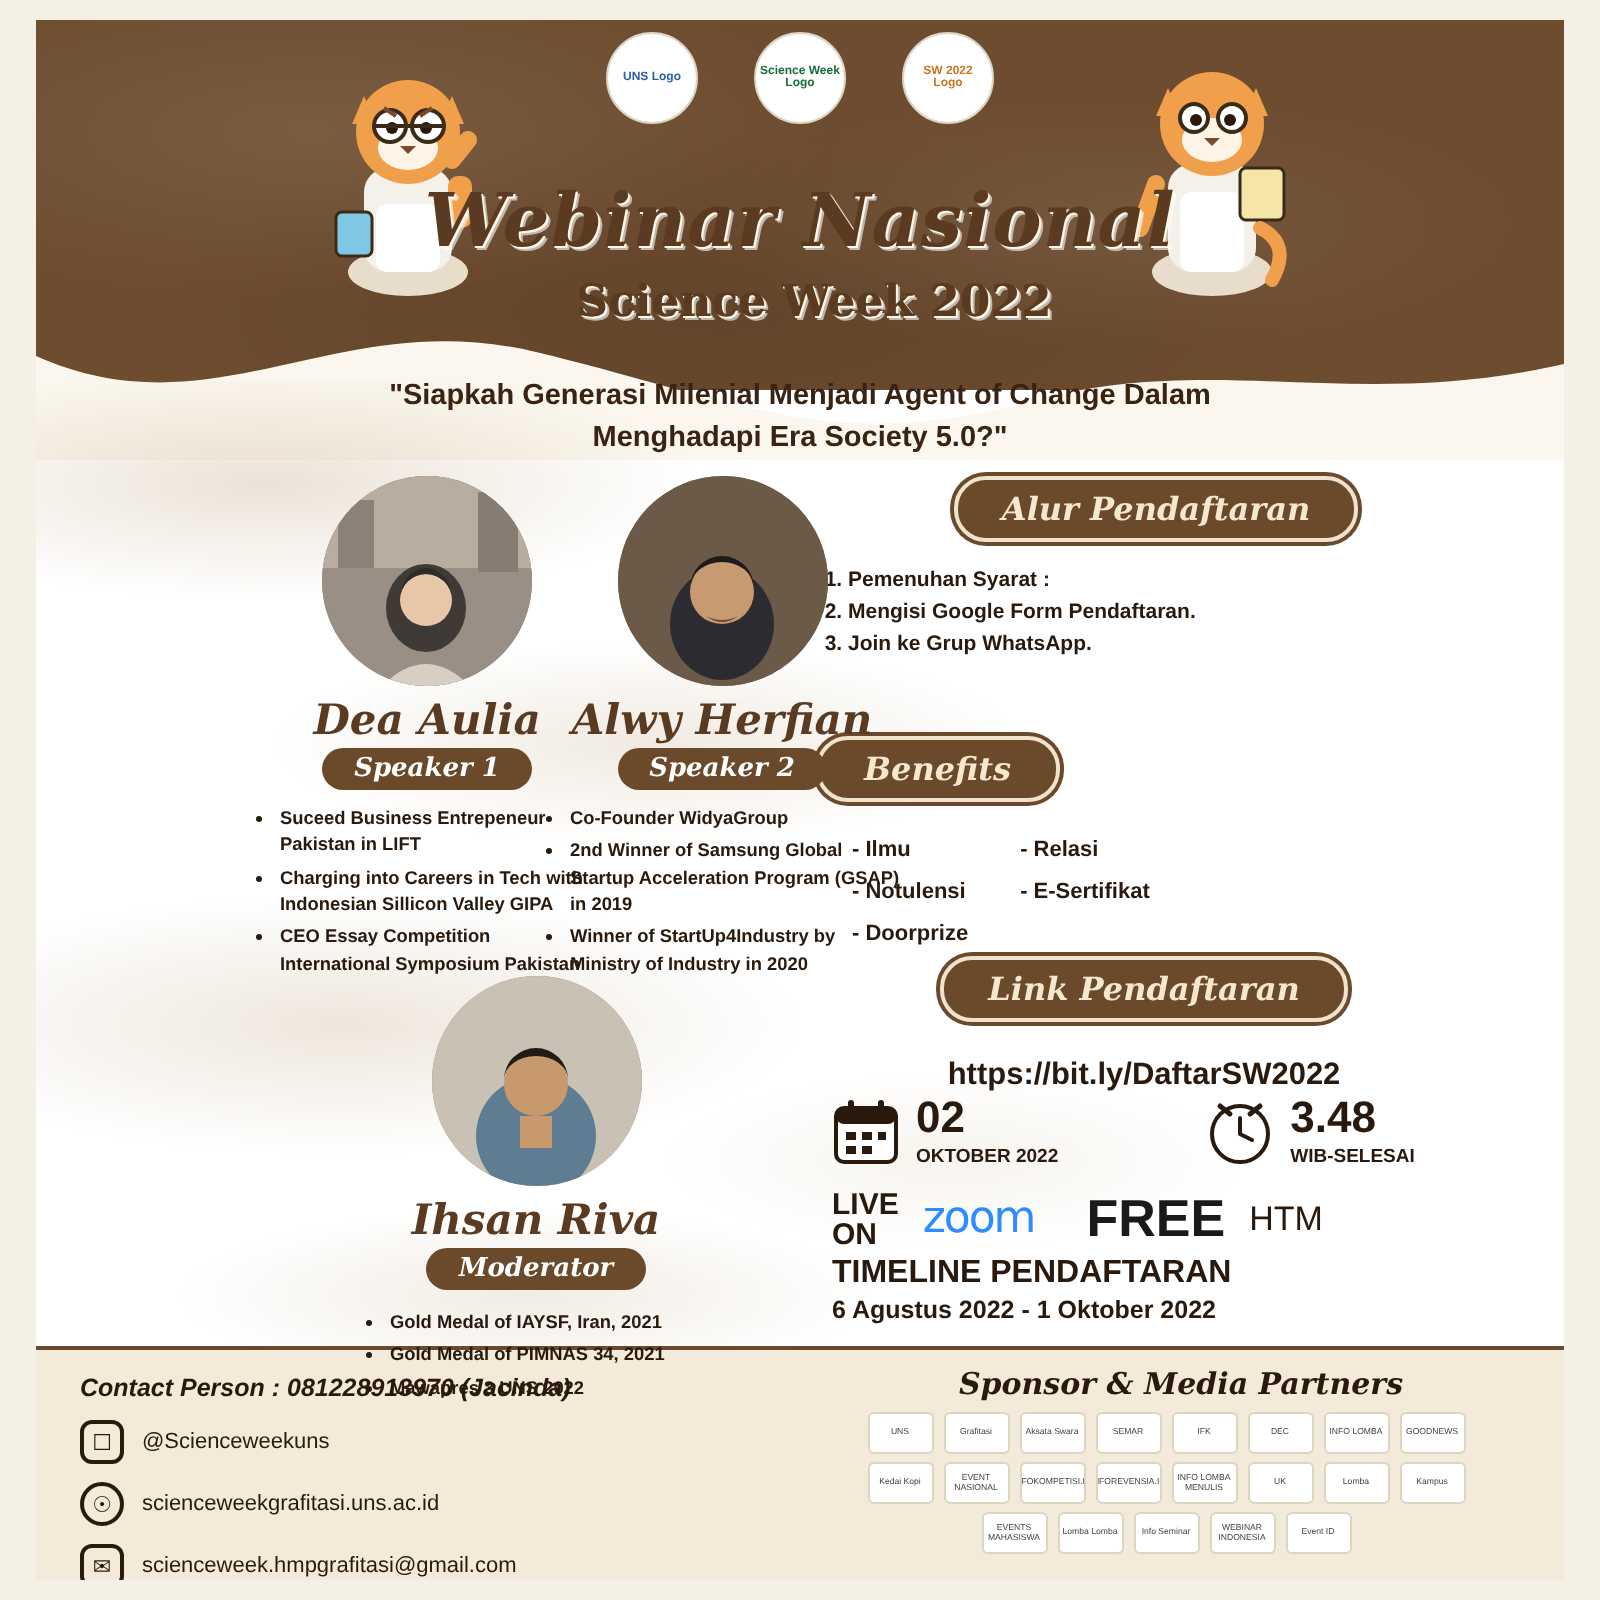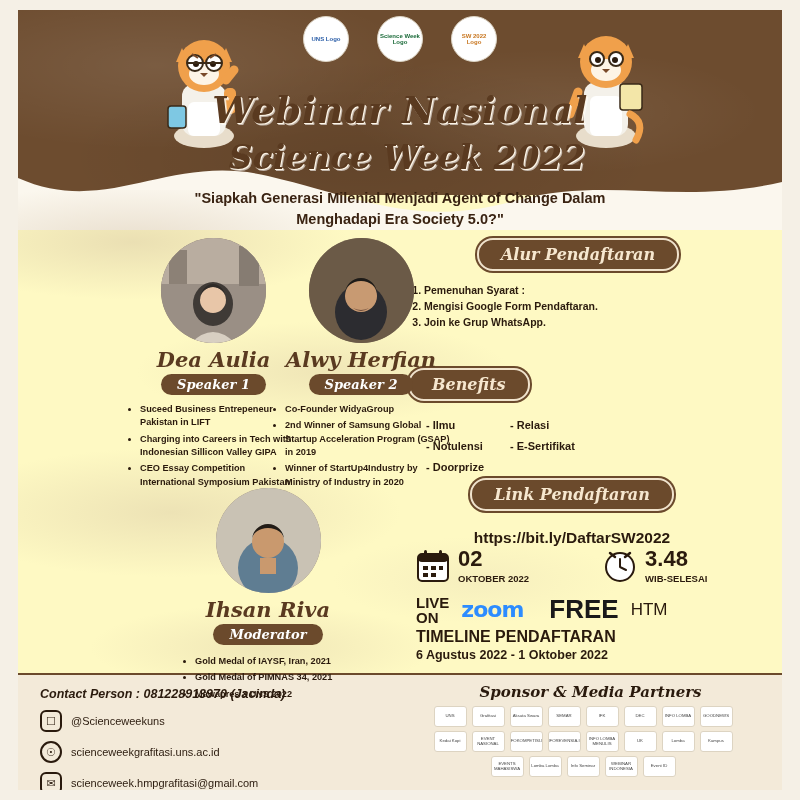--- a/index.html
+++ b/index.html
@@ -15,21 +15,21 @@
     background:#f2ece1;
     overflow:hidden;
   }
   
   .frame{
     position:absolute;left:0;top:0;right:0;bottom:0;
     background:#f5f0e6;
   }
   .inner{
     position:absolute;left:18px;top:10px;right:18px;bottom:10px;
-    background:#fef9c3;
+    background:#ffffff;
     overflow:hidden;
   }
   
   .topband{
     position:absolute;left:0;top:0;width:100%;height:185px;
     background:#6d4c2f;
   }
   .topband-wave{
     position:absolute;left:0;top:150px;width:100%;height:70px;
   }
@@ -78,22 +78,22 @@
   }
   .t1{
     font-family:"DejaVu Serif", serif;
     font-style:italic;font-weight:bold;
     font-size:37px;color:#5a3a20;
     letter-spacing:.5px;
     text-shadow:1px 1px 0 #fff7e8, 2px 2px 0 rgba(255,255,255,.6);
   }
   .t2{
     font-family:"DejaVu Serif", serif;
-    font-style:italic;font-weight:bold;
-    font-size:33px;color:#5a3a20;margin-top:6px;
+    font-weight:bold;
+    font-size:22px;color:#5a3a20;margin-top:6px;
     text-shadow:1px 1px 0 #fff7e8, 2px 2px 0 rgba(255,255,255,.6);
     margin-left:14px;
   }
   .subtitle{
     position:absolute;top:178px;left:0;width:100%;text-align:center;z-index:6;
     font-size:14.5px;font-weight:bold;color:#3a2312;line-height:1.45;
   }
 
   
   .speaker{position:absolute;z-index:4;text-align:center;}
@@ -139,21 +139,21 @@
 
   .linkurl{
     font-size:15.5px;font-weight:bold;color:#2a1a0d;text-align:center;
   }
   .dt-row{display:flex;align-items:center;gap:14px;margin-top:10px;}
   .dt-item{display:flex;align-items:center;gap:8px;}
   .dt-big{font-size:22px;font-weight:bold;color:#2a1a0d;line-height:1;}
   .dt-sm{font-size:9.5px;color:#2a1a0d;font-weight:bold;margin-top:3px;}
 
   .liveon{font-size:15px;font-weight:bold;color:#2a1a0d;line-height:1.0;}
-  .zoom{font-size:22px;font-weight:bold;color:#2d8cff;font-family:"DejaVu Sans", sans-serif;letter-spacing:-1px;}
+  .zoom{font-size:22px;font-weight:normal;color:#2d8cff;font-family:"DejaVu Sans", sans-serif;letter-spacing:-1px;}
   .free{font-size:26px;font-weight:bold;color:#1a1a1a;}
   .htm{font-size:17px;color:#2a1a0d;}
 
   .tl-title{font-size:16px;font-weight:bold;color:#2a1a0d;}
   .tl-old{font-size:12.5px;font-weight:bold;color:#2a1a0d;text-decoration:line-through;}
   .tl-new{font-size:12.5px;font-weight:bold;color:#2a1a0d;}
 
   
   .footer{
     position:absolute;left:0;bottom:0;width:100%;height:115px;

